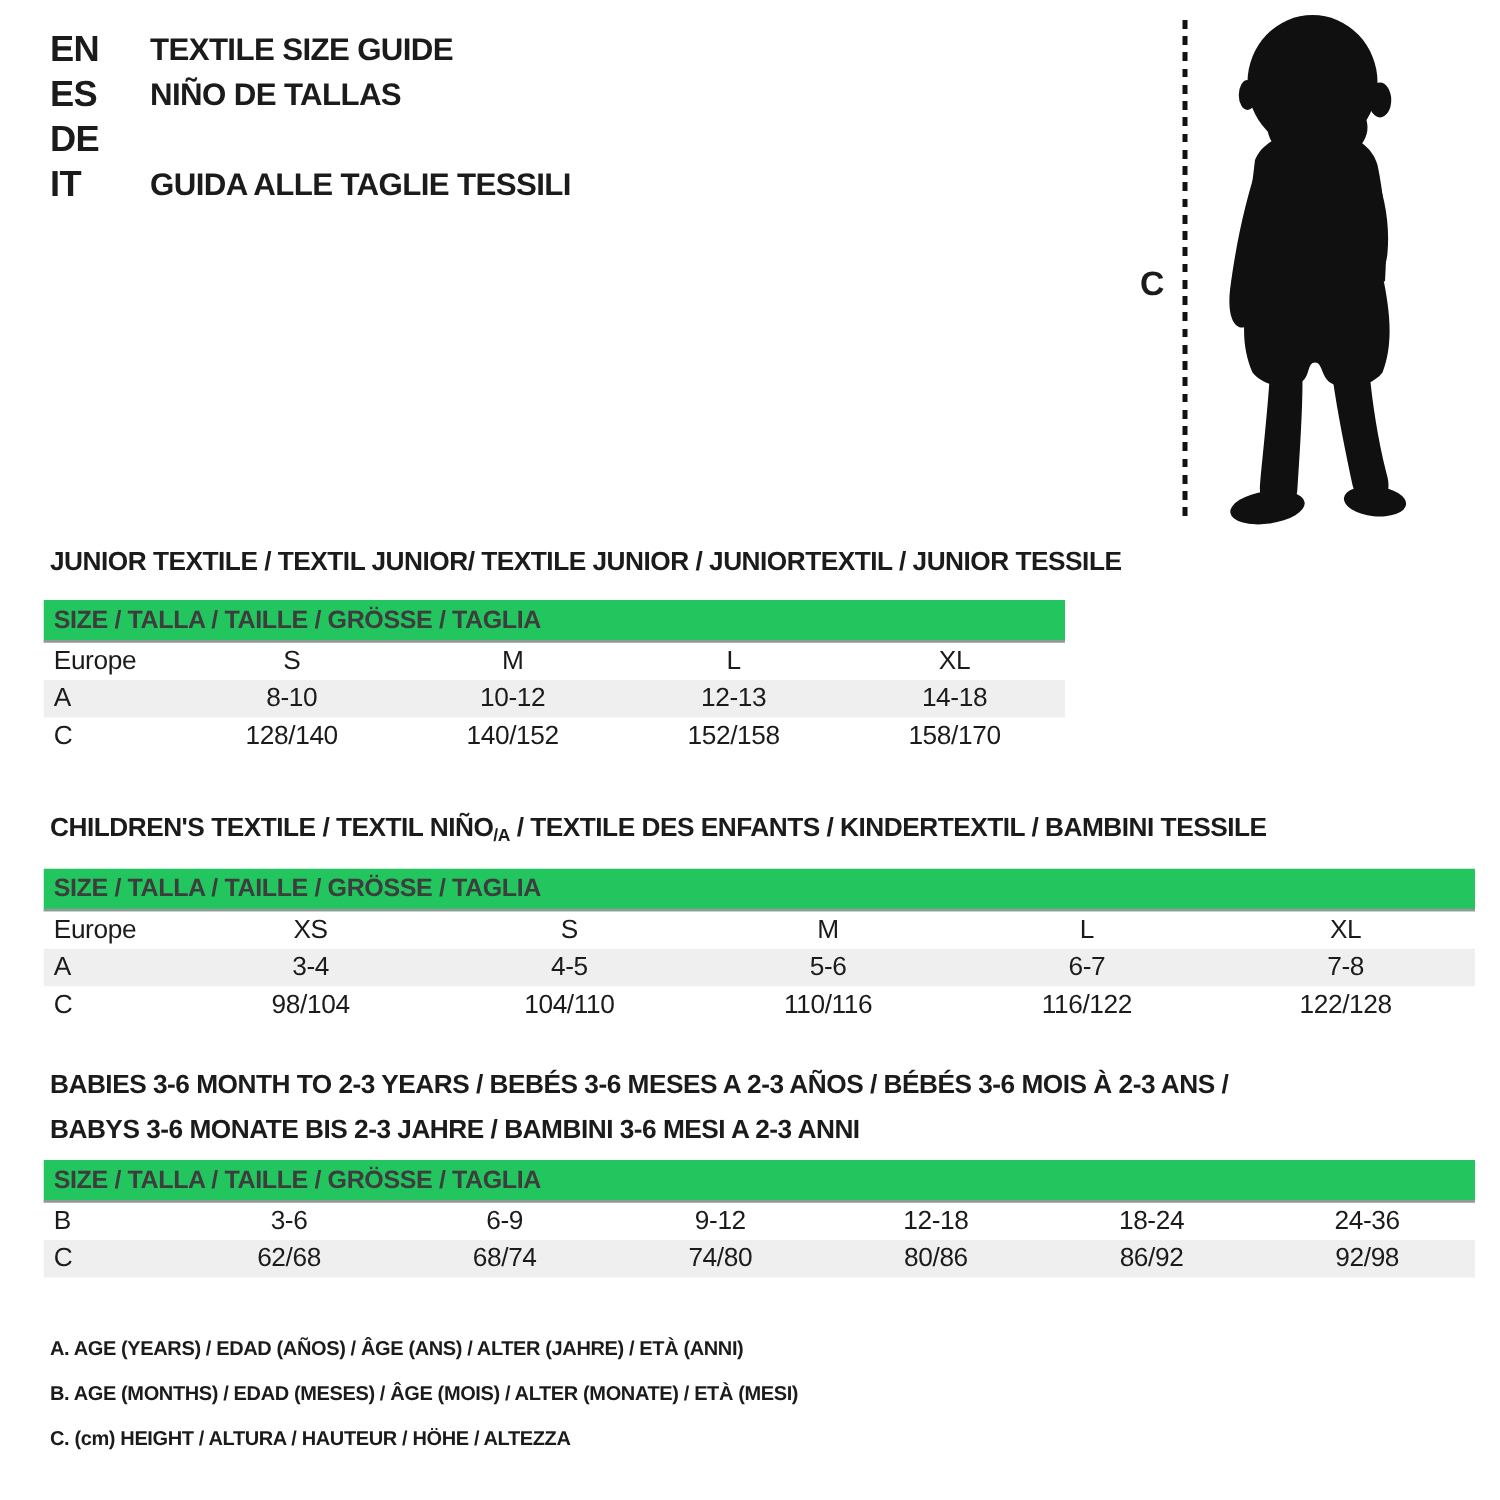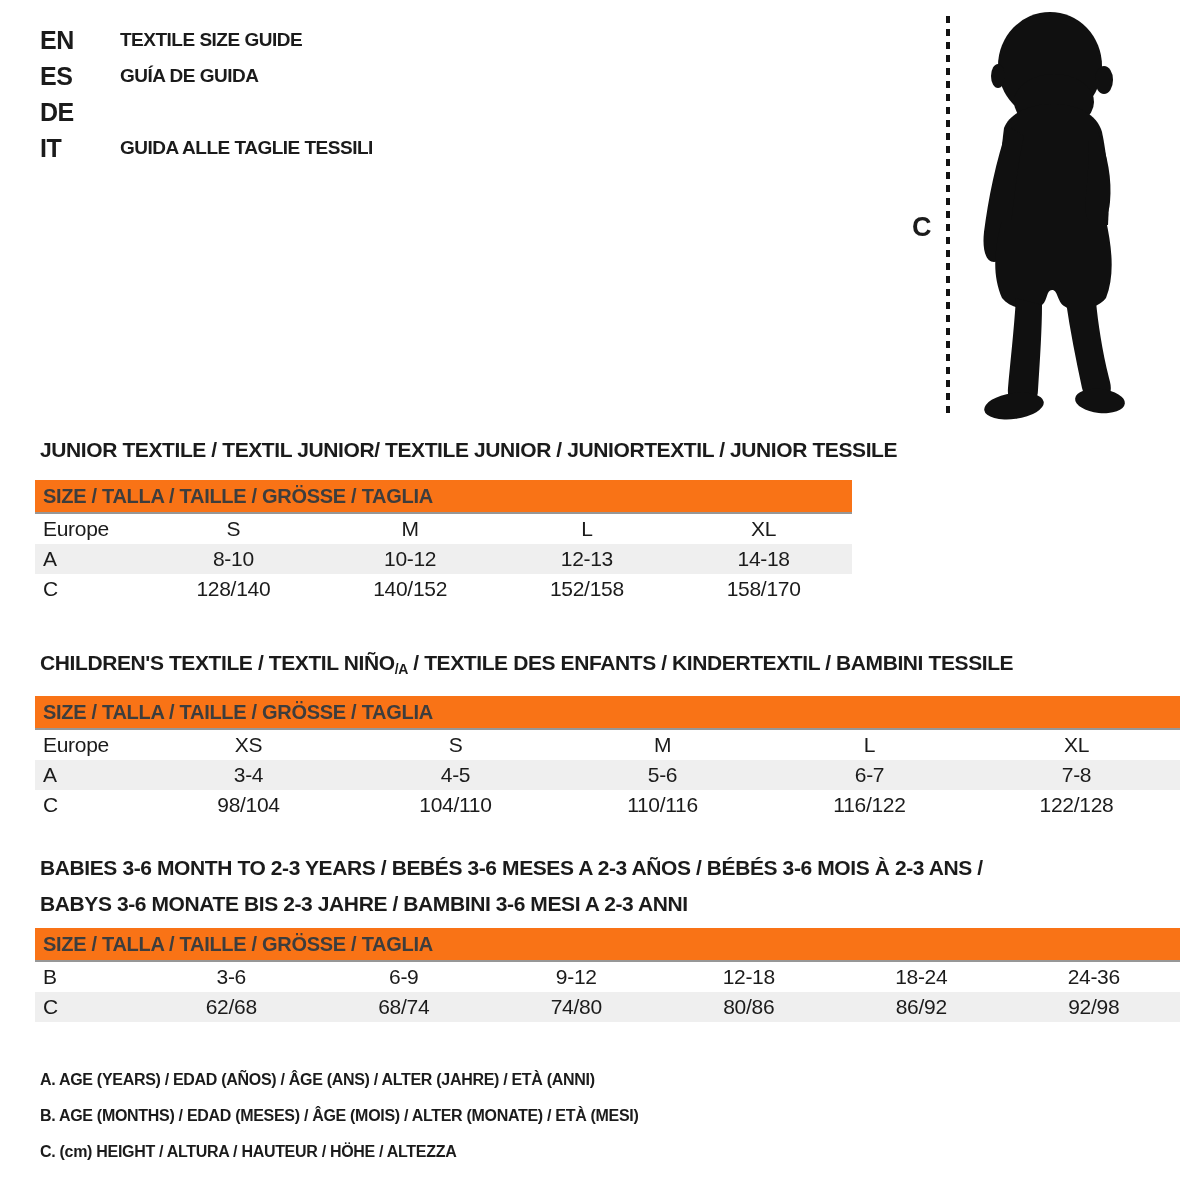--- a/index.html
+++ b/index.html
@@ -9,24 +9,24 @@
     position: relative;
     font-family: "Liberation Sans", sans-serif;
     color: #1b1b1b;
     overflow: hidden;
   }
 
   
   .lang-block { position: absolute; left: 40px; top: 22px; }
   .lang-row { display: flex; height: 36px; align-items: center; }
   .lang-code {
-    width: 80px; font-size: 25px; font-weight: 700; letter-spacing: -0.5px;
+    width: 80px; font-size: 29px; font-weight: 700; letter-spacing: -0.5px;
   }
   .lang-label {
-    font-size: 19px; font-weight: 700; letter-spacing: -0.5px; white-space: nowrap;
+    font-size: 25px; font-weight: 700; letter-spacing: -0.5px; white-space: nowrap;
   }
 
   
   .measure-line {
     position: absolute; left: 946px; top: 16px;
     width: 4px; height: 400px;
     background: repeating-linear-gradient(to bottom, #121212 0 7px, transparent 7px 13px);
   }
   .measure-label {
     position: absolute; left: 912px; top: 212px;
@@ -37,21 +37,21 @@
   
   .section { position: absolute; left: 35px; }
   .section-title {
     font-size: 21px; font-weight: 700; letter-spacing: -0.4px;
     white-space: nowrap; padding-left: 5px; line-height: 36px;
   }
   .section-title .subscript {
     font-size: 14px; vertical-align: -4px; font-weight: 700;
   }
   .size-bar {
-    height: 34px; background: #f97316;
+    height: 34px; background: #22c55e;
     border-bottom: 2px solid #979797;
     display: flex; align-items: center;
     padding-left: 8px;
     font-size: 20px; font-weight: 700; letter-spacing: -0.3px; color: #3d3d3d;
   }
   .trow { display: flex; height: 30px; align-items: center; font-size: 21px; letter-spacing: -0.3px; }
   .trow.alt { background: #efefef; }
   .tcell-label { width: 110px; padding-left: 8px; }
   .tcell { flex: 1; text-align: center; }
 
@@ -72,21 +72,21 @@
 </head>
 <body>
 
 <div class="lang-block">
   <div class="lang-row">
     <span class="lang-code">EN</span>
     <span class="lang-label">TEXTILE SIZE GUIDE</span>
   </div>
   <div class="lang-row">
     <span class="lang-code">ES</span>
-    <span class="lang-label">GUÍA DE GUIDA</span>
+    <span class="lang-label">NIÑO DE TALLAS</span>
   </div>
   <div class="lang-row">
     <span class="lang-code">DE</span>
   </div>
   <div class="lang-row">
     <span class="lang-code">IT</span>
     <span class="lang-label">GUIDA ALLE TAGLIE TESSILI</span>
   </div>
 </div>
 

